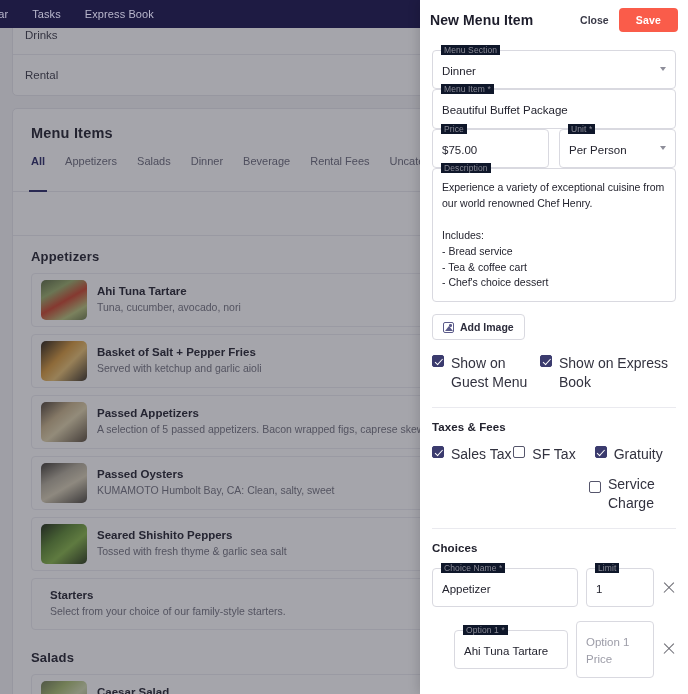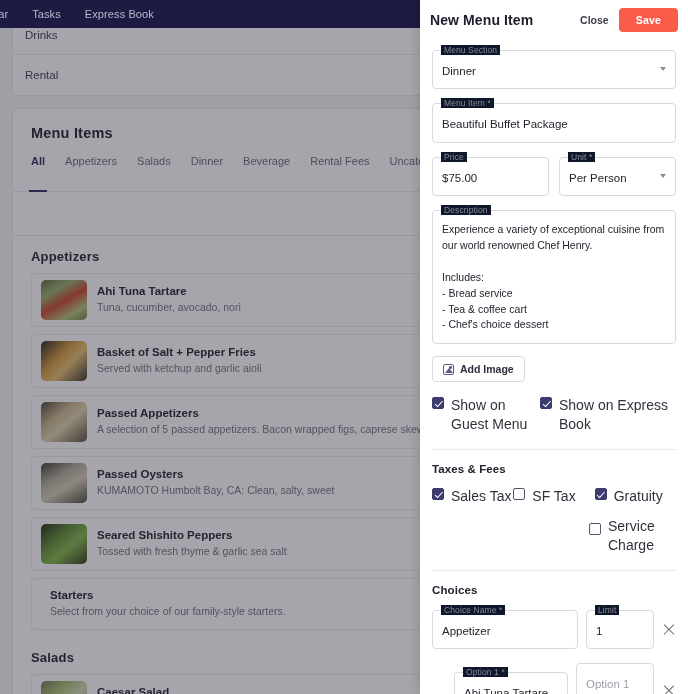--- a/index.html
+++ b/index.html
@@ -147,21 +147,21 @@
     line-height: 1.5; white-space: pre-line;
   }
   .fld > .val.ph { color: #9d9da8; }
   .fld .caret {
     position: absolute; right: 9px; top: 16px;
     width: 0; height: 0; border-left: 3.5px solid transparent;
     border-right: 3.5px solid transparent; border-top: 4px solid #8e8e9a;
   }
   .row2 { display: flex; gap: 10px; }
   .mt12 { margin-top: 12px; }
-  .mt14 { margin-top: 14px; }
+  .mt14 { }
 
   .addimg {
     display: inline-flex; align-items: center; gap: 6px;
     border: 1px solid #d9d9e0; border-radius: 4px;
     padding: 6px 10px; font-size: 10.5px; font-weight: bold; color: #2d2d3c;
     background: #fff; cursor: pointer; font-family: inherit;
   }
   .img-icon {
     width: 11px; height: 11px; border: 1.3px solid #5b5b8a; border-radius: 2px;
     position: relative; overflow: hidden; flex: 0 0 auto;

